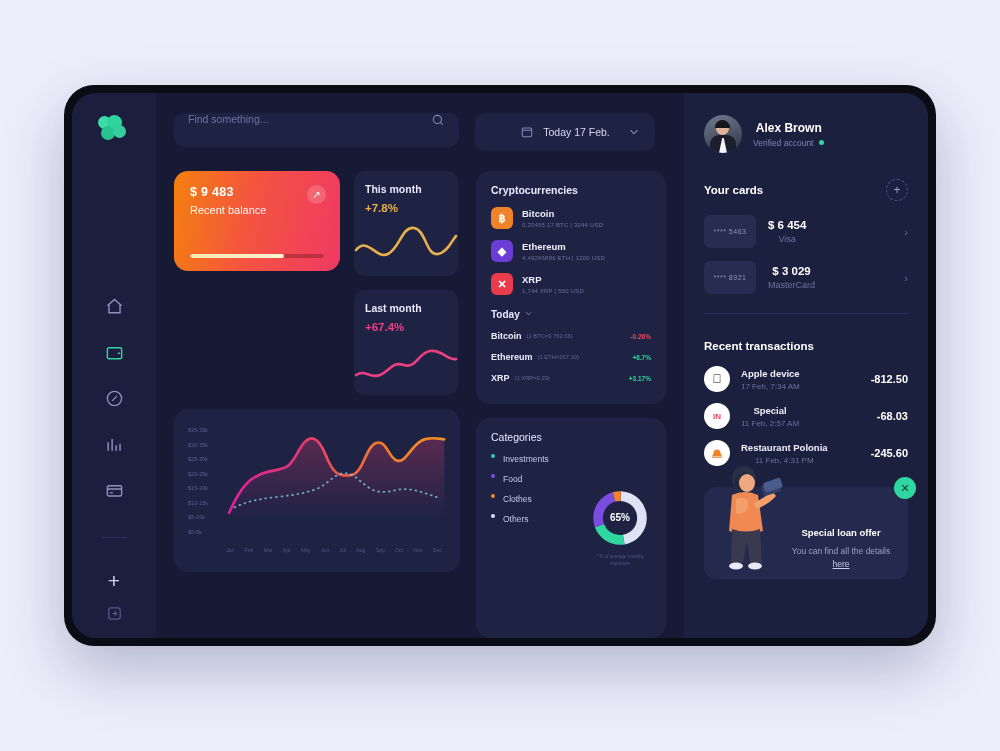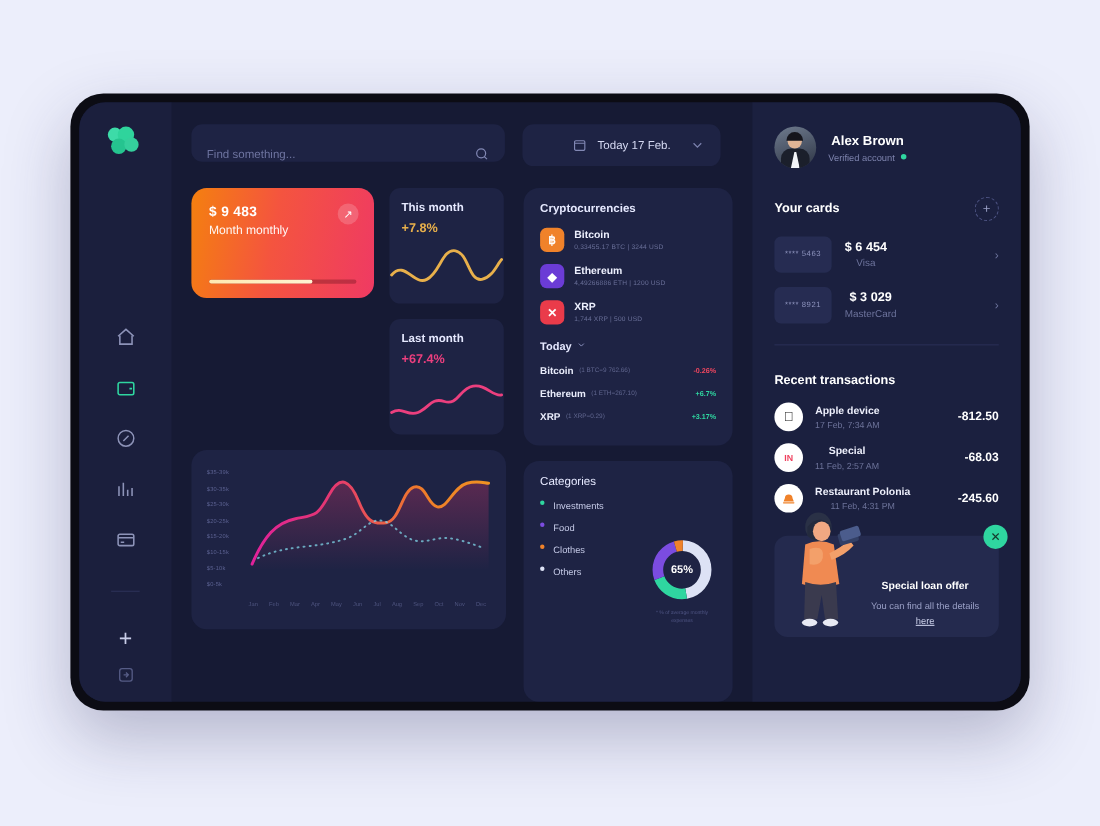--- a/index.html
+++ b/index.html
@@ -53,21 +53,21 @@
   .nav-plus { color: #c9cde8; font-size: 21px; line-height: 1; cursor: pointer; }
   .nav-bottom { margin-top: auto; color: #565c86; }
   .nav-bottom svg { width: 17px; height: 17px; display:block; }
 
   
   .main { flex: 1; padding: 20px 18px 0 18px; min-width: 0; display:flex; flex-direction:column; }
 
   .topbar { display: flex; gap: 16px; margin-bottom: 20px; }
   .search {
     flex: 0 0 285px; height: 34px; background: #1e2344; border-radius: 10px;
-    display: flex; align-items: flex-end; padding: 0 14px; gap: 4px;
+    display: flex; align-items: flex-start; padding: 0 14px; gap: 4px;
   }
   .search input {
     flex: 1; background: transparent; border: 0; outline: none;
     color: #cdd2ef; font-size: 10.5px; font-family: inherit;
   }
   .search input::placeholder { color: #6e74a0; }
   .ic { color: #8288b4; display:flex; }
   .ic svg { width: 14px; height: 14px; display:block; }
 
   .datepick {
@@ -131,21 +131,21 @@
   .exp-svg { position:absolute; left: 34px; right: 0; top: 0; bottom: 16px; }
 
   
   .crypto { padding: 13px 15px 10px; }
   .crypto .t { font-size: 10.5px; color:#e6e9ff; font-weight: bold; margin-bottom: 11px; }
   .crow { display:flex; align-items:center; gap: 9px; margin-bottom: 11px; }
   .cico { width: 22px; height: 22px; border-radius: 6px; flex:0 0 22px;
     display:flex; align-items:center; justify-content:center; color:#fff; font-size:11px; font-weight:bold;}
   .cname { font-size: 9.5px; color:#eceffd; font-weight: bold; }
   .csub { font-size: 6px; color:#6a7099; margin-top: 2.5px; letter-spacing:.2px;}
-  .today-h { display:flex; align-items:center; gap:4px; font-size:10px; color:#e6e9ff;
+  .today-h { display:flex; gap:4px; font-size:10px; color:#e6e9ff;
     font-weight:bold; margin: 14px 0 11px; cursor:pointer;}
   .trow { display:flex; align-items:center; margin-bottom: 11px; }
   .trow .n { font-size: 9px; color:#e9ecfb; font-weight: bold; }
   .trow .p { font-size: 5.8px; color:#60668f; margin-left: 5px; }
   .trow .d { margin-left:auto; font-size: 6.5px; font-weight: bold; }
   .neg { color: #f0465f; } .pos { color: #2fd6a0; }
 
   
   .cats { flex: 1; padding: 13px 15px; display:flex; min-height:0; }
   .cats .t { font-size: 10.5px; color:#e6e9ff; font-weight: normal; margin-bottom: 11px; }
@@ -300,21 +300,21 @@
       </div>
     </div>
 
     <div class="grid">
 
       <div style="flex:0 0 286px; display:flex; flex-direction:column; gap:14px; min-height:0;">
         <div class="colAB">
           <div style="flex:0 0 166px; display:flex; flex-direction:column; gap:14px;">
             <div class="balance">
               <div class="amt">$ 9 483</div>
-              <div class="lbl">Month monthly</div>
+              <div class="lbl">Recent balance</div>
               <div class="go">↗</div>
               <div class="bar">
                       <i style="width: 70%;"></i>
                     </div>
             </div>
           </div>
           <div class="colB">
             <div class="card stat">
               <div class="t">This month</div>
               <div class="v" style="color:#e8b04b">+7.8%</div>

